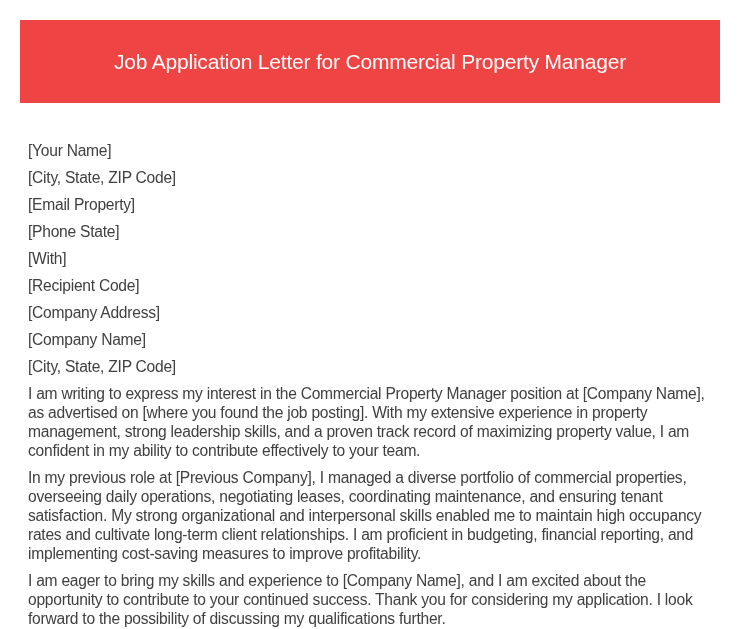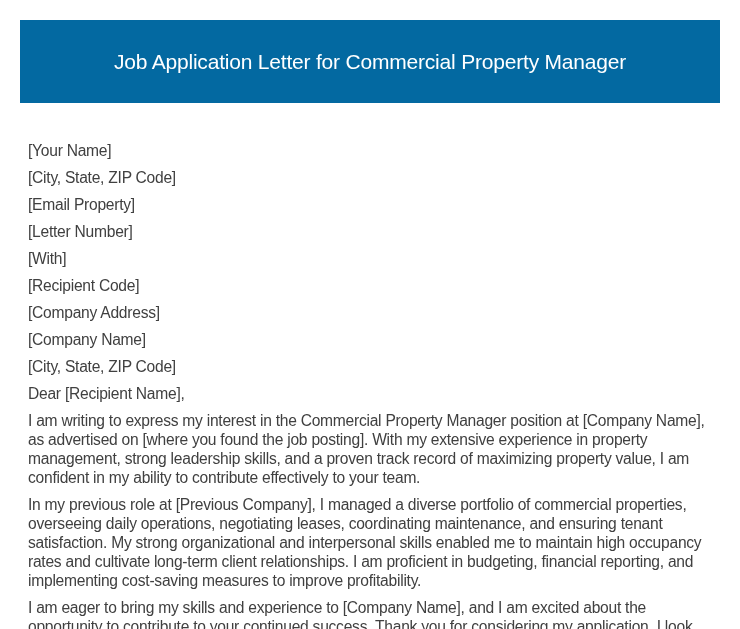--- a/index.html
+++ b/index.html
@@ -1,19 +1,19 @@
 <!DOCTYPE html>
 <html><head>
   <meta charset="utf-8">
   <style>
     html, body { margin: 0; padding: 0; background: #ffffff; }
     body { width: 740px; height: 629px; position: relative; overflow: hidden; }
     .header {
       position: absolute; left: 20px; top: 20px; width: 700px; height: 83px;
-      background: #0369a1;
+      background: #ef4444;
       display: flex; align-items: center; justify-content: center;
     }
     .header h1 {
       margin: 0; color: #ffffff;
       font-family: "Liberation Sans", sans-serif;
       font-weight: normal; font-size: 21px; letter-spacing: -0.2px;
     }
     .letter {
       position: absolute; left: 20px; top: 133px; width: 705px;
       font-family: "Liberation Sans", sans-serif;
@@ -26,24 +26,23 @@
 <body>
 
 <div class="header">
   <h1>Job Application Letter for Commercial Property Manager</h1>
 </div>
 
 <div class="letter">
   <div>[Your Name]</div>
   <div>[City, State, ZIP Code]</div>
   <div>[Email Property]</div>
-  <div>[Letter Number]</div>
+  <div>[Phone State]</div>
   <div>[With]</div>
   <div>[Recipient Code]</div>
   <div>[Company Address]</div>
   <div>[Company Name]</div>
   <div>[City, State, ZIP Code]</div>
-  <div>Dear [Recipient Name],</div>
   <div>I am writing to express my interest in the Commercial Property Manager position at [Company Name], as advertised on [where you found the job posting]. With my extensive experience in property management, strong leadership skills, and a proven track record of maximizing property value, I am confident in my ability to contribute effectively to your team.</div>
   <div>In my previous role at [Previous Company], I managed a diverse portfolio of commercial properties, overseeing daily operations, negotiating leases, coordinating maintenance, and ensuring tenant satisfaction. My strong organizational and interpersonal skills enabled me to maintain high occupancy rates and cultivate long-term client relationships. I am proficient in budgeting, financial reporting, and implementing cost-saving measures to improve profitability.</div>
   <div>I am eager to bring my skills and experience to [Company Name], and I am excited about the opportunity to contribute to your continued success. Thank you for considering my application. I look forward to the possibility of discussing my qualifications further.</div>
   <div>[Your Name]</div>
 </div>
 
 </body></html>

